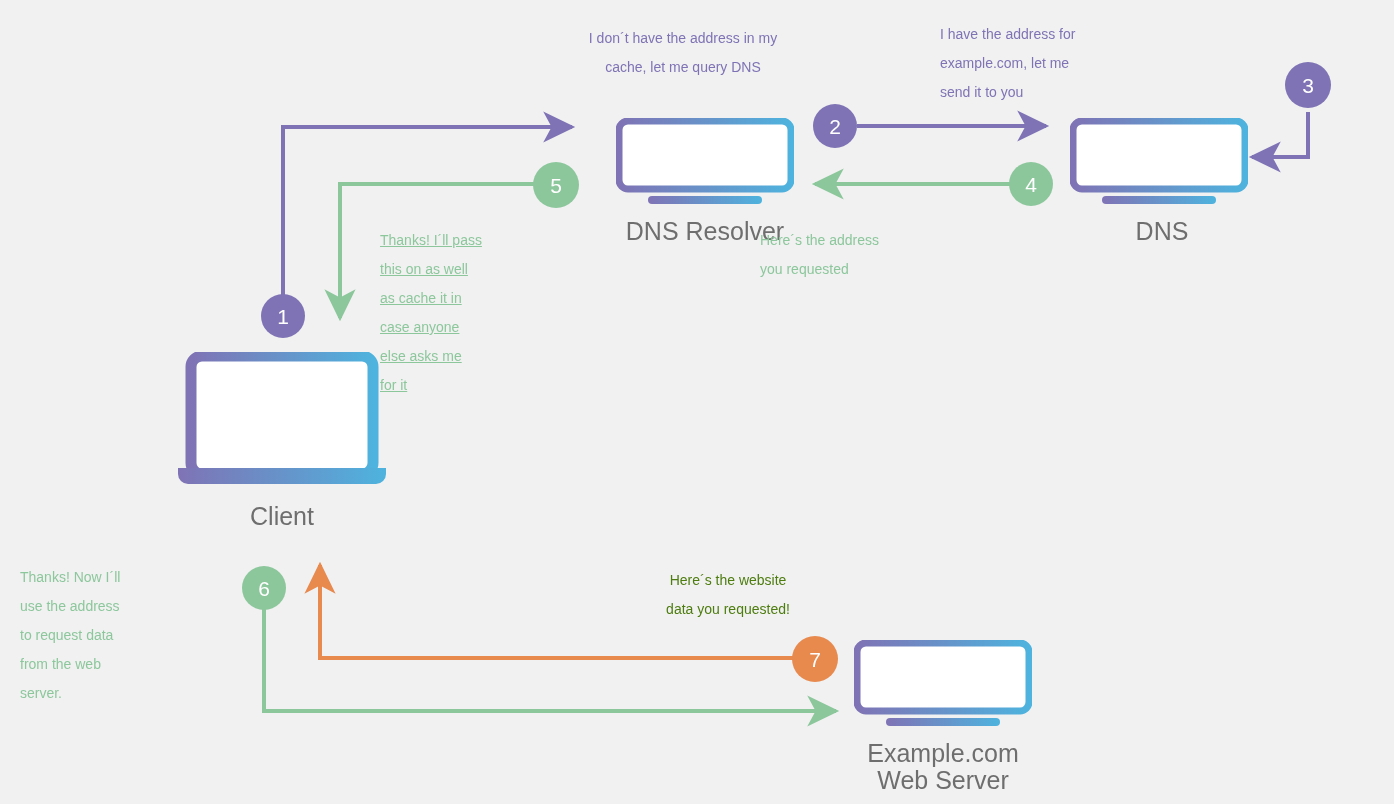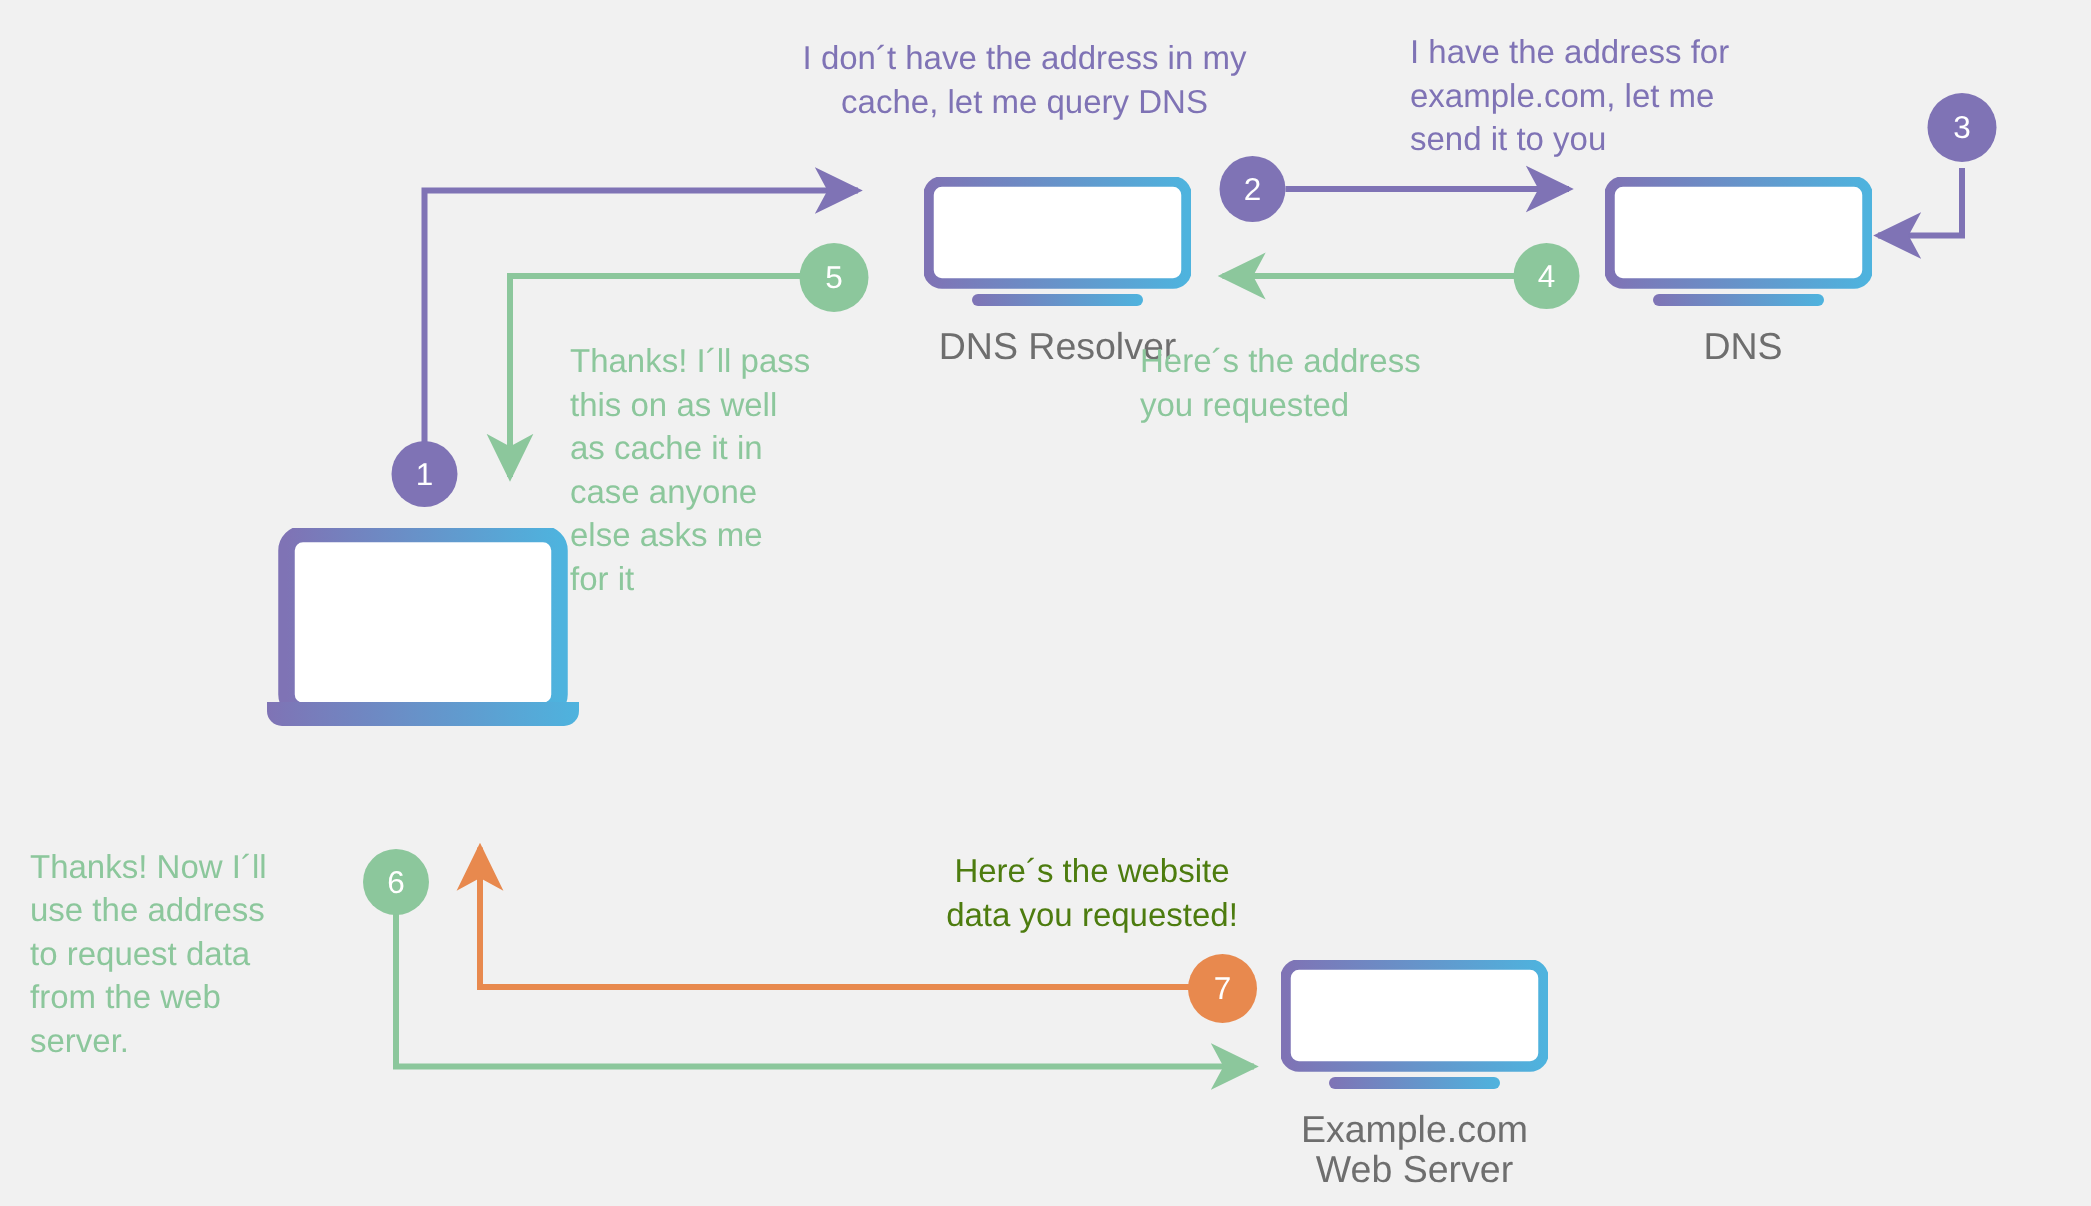--- a/index.html
+++ b/index.html
@@ -23,21 +23,21 @@
     left: 0;
     top: 0;
     width: 1394px;
     height: 804px;
     pointer-events: none;
   }
 
   
   .callout {
     position: absolute;
-    font-size: 22px;
+    font-size: 14px;
     line-height: 29px;
     font-weight: 400;
     white-space: pre-line;
   }
   .callout.purple { color: #7f73b5; }
   .callout.green  { color: #8cc79c; }
   .callout.orange { color: #4d7c0f; }
   .ta-right  { }
   .ta-center { text-align: center; }
 
@@ -157,20 +157,21 @@
     </svg>
   </div>
   <div class="node-label" style="left:1052px; top:218px; width:220px;">DNS</div>
 
   <div class="device" style="left:176px; top:352px;">
     <svg width="212" height="136" viewBox="0 0 212 136">
       <rect x="15" y="4" width="182" height="118" rx="11" ry="11" fill="#ffffff" stroke="url(#devGrad)" stroke-width="11"></rect>
       <path d="M2,116 H210 a0,0 0 0 1 0,0 v6 a10,10 0 0 1 -10,10 H12 a10,10 0 0 1 -10,-10 z" fill="url(#baseGrad)"></path>
     </svg>
   </div>
+  <div class="node-label" style="left:172px; top:503px; width:220px;">Client</div>
 
   <div class="device" style="left:854px; top:640px;">
     <svg width="178" height="88" viewBox="0 0 178 88">
       <rect x="3" y="3" width="172" height="68" rx="9" ry="9" fill="#ffffff" stroke="url(#devGrad)" stroke-width="7"></rect>
       <g stroke="url(#barGrad)" stroke-width="5" stroke-linecap="round">
         <line x1="31" y1="23" x2="31" y2="52"></line>
         <line x1="45" y1="23" x2="45" y2="52"></line>
         <line x1="59" y1="23" x2="59" y2="52"></line>
         <line x1="73" y1="23" x2="73" y2="52"></line>
         <line x1="87" y1="23" x2="87" y2="52"></line>
@@ -211,21 +212,21 @@
   <div class="callout purple ta-center" style="left:493px; top:24px; width:380px;">I don´t have the address in my
 cache, let me query DNS</div>
 
   <div class="callout purple ta-right" style="left:940px; top:20px; width:306px;">I have the address for
 example.com, let me
 send it to you</div>
 
   <div class="callout green ta-right" style="left:760px; top:226px; width:293px;">Here´s the address
 you requested</div>
 
-  <div class="callout green ta-right" style="left:380px; top:226px; width:199px;">Thanks! I´ll pass
+  <div class="callout green ta-right" style="left:380px; top:226px; width:199px;text-decoration:underline;">Thanks! I´ll pass
 this on as well
 as cache it in
 case anyone
 else asks me
 for it</div>
 
   <div class="callout green ta-right" style="left:20px; top:563px; width:216px;">Thanks! Now I´ll
 use the address
 to request data
 from the web

